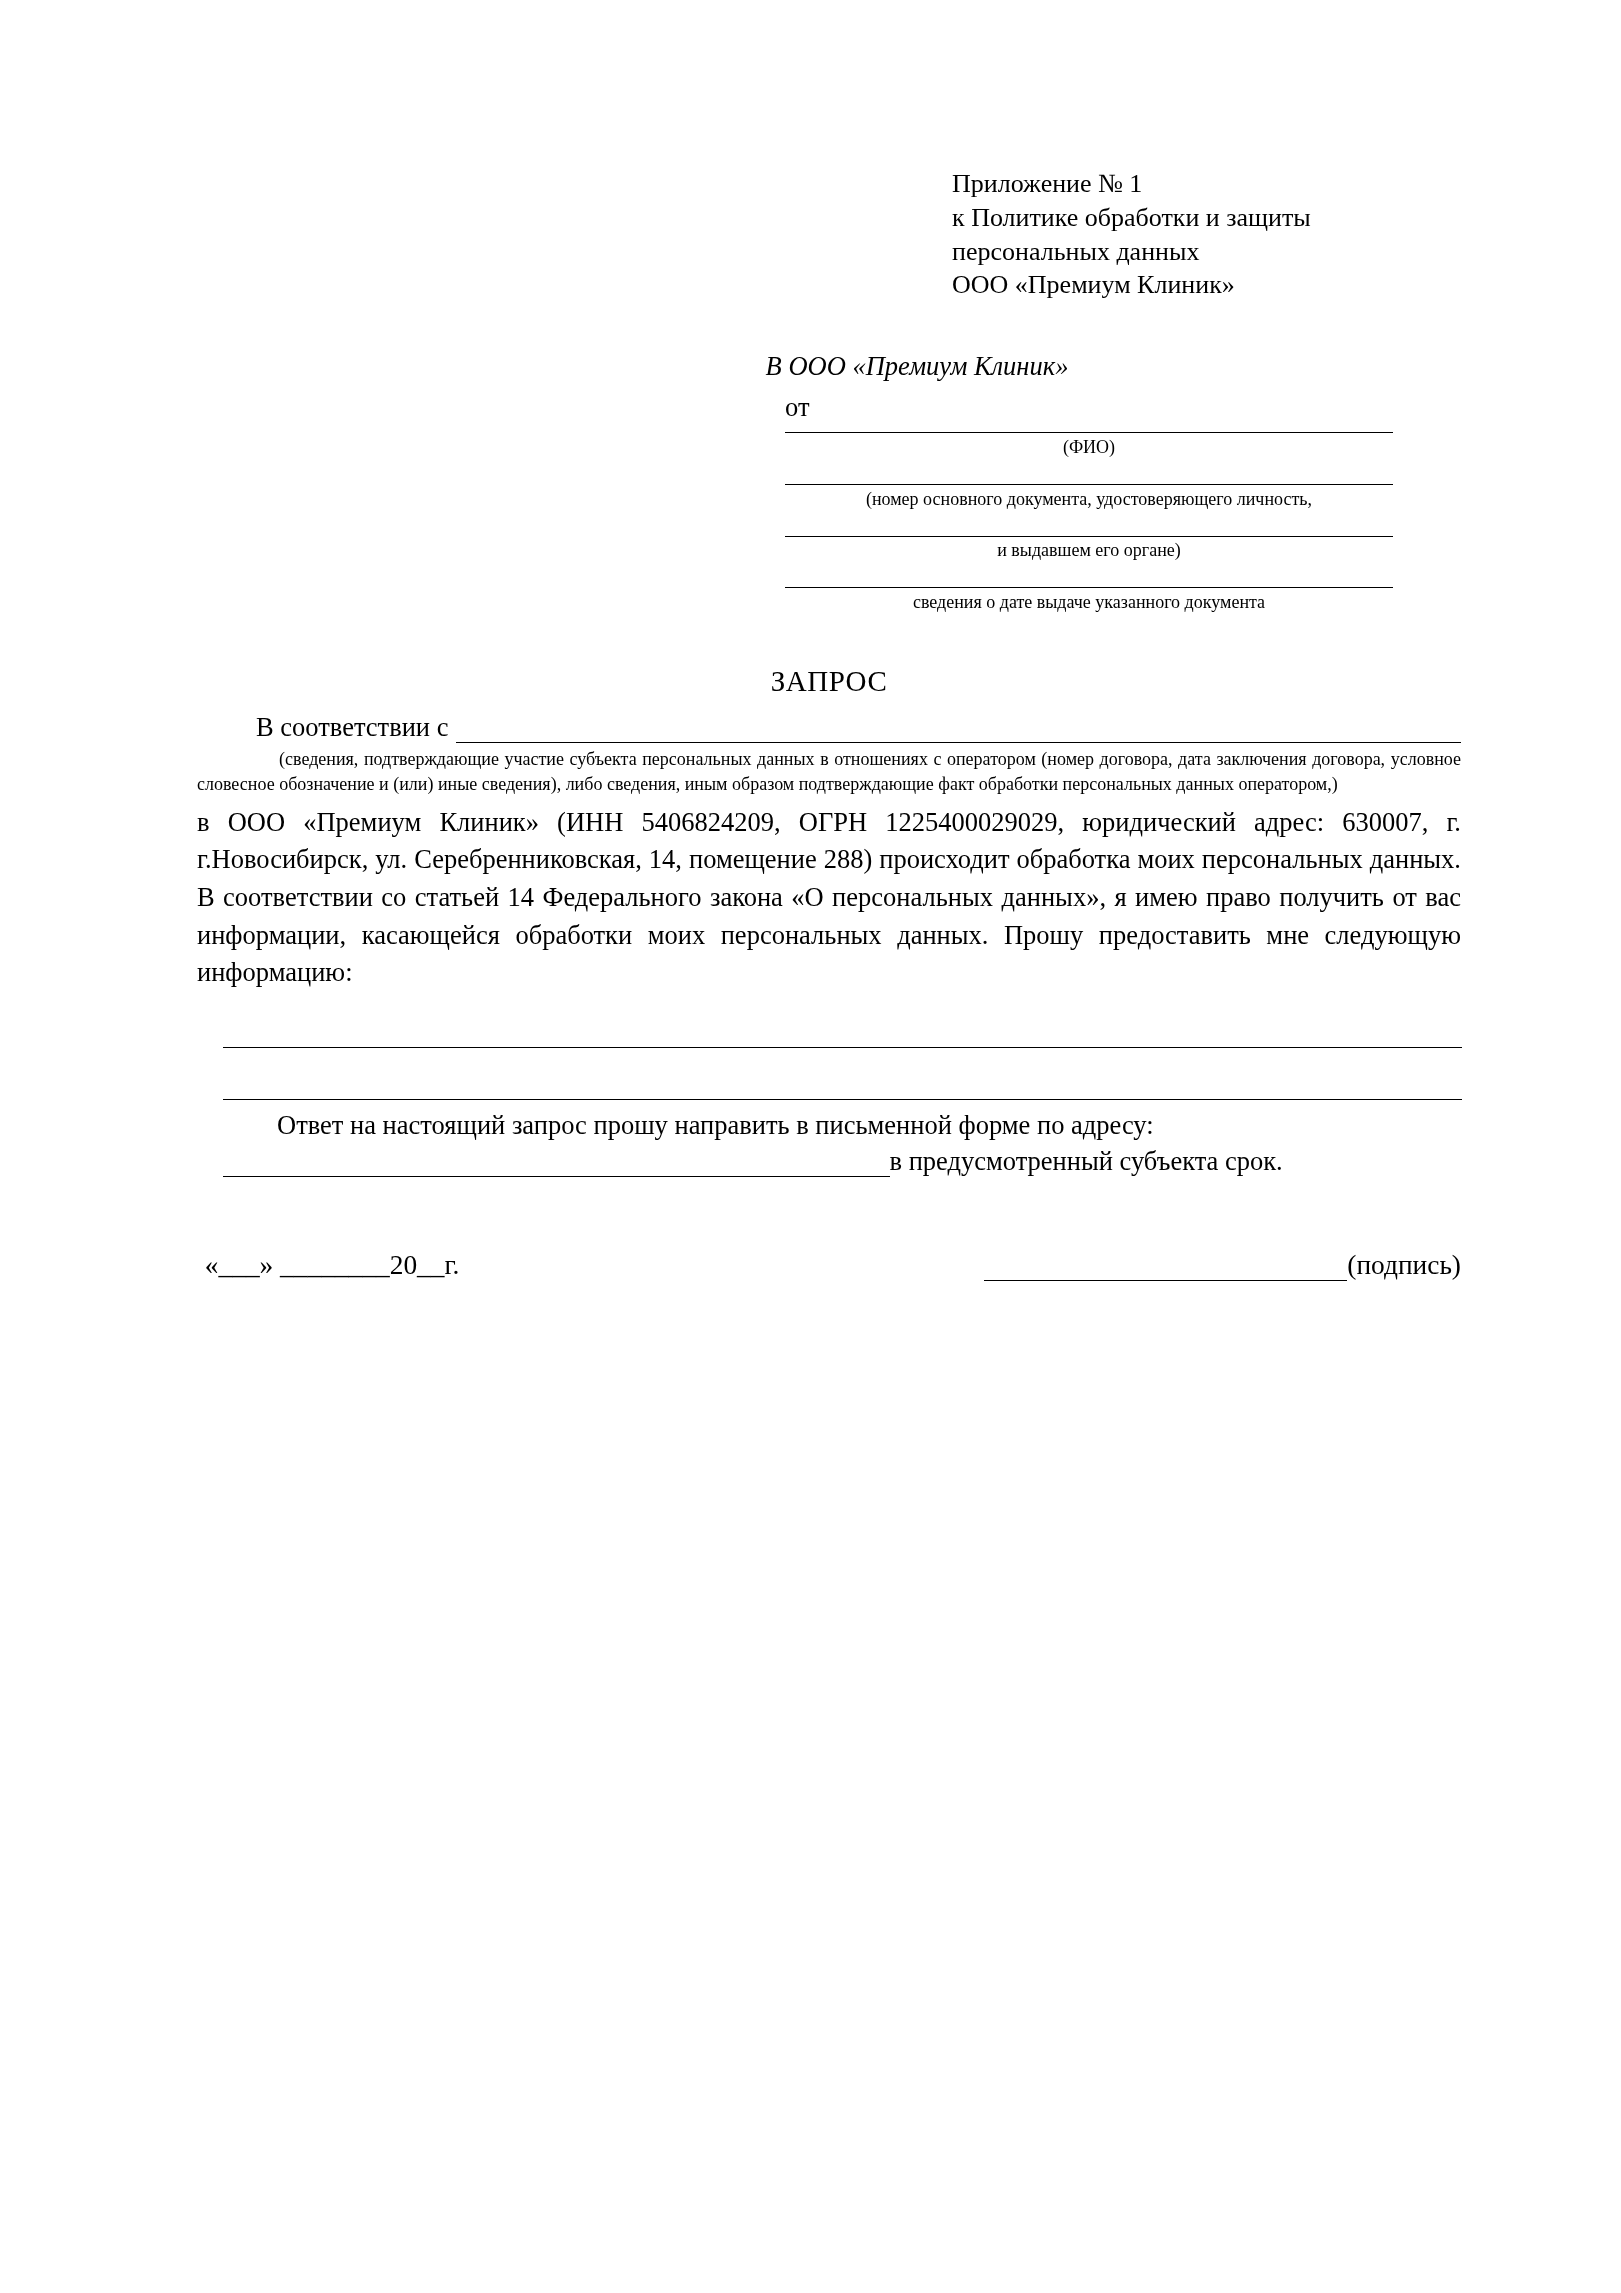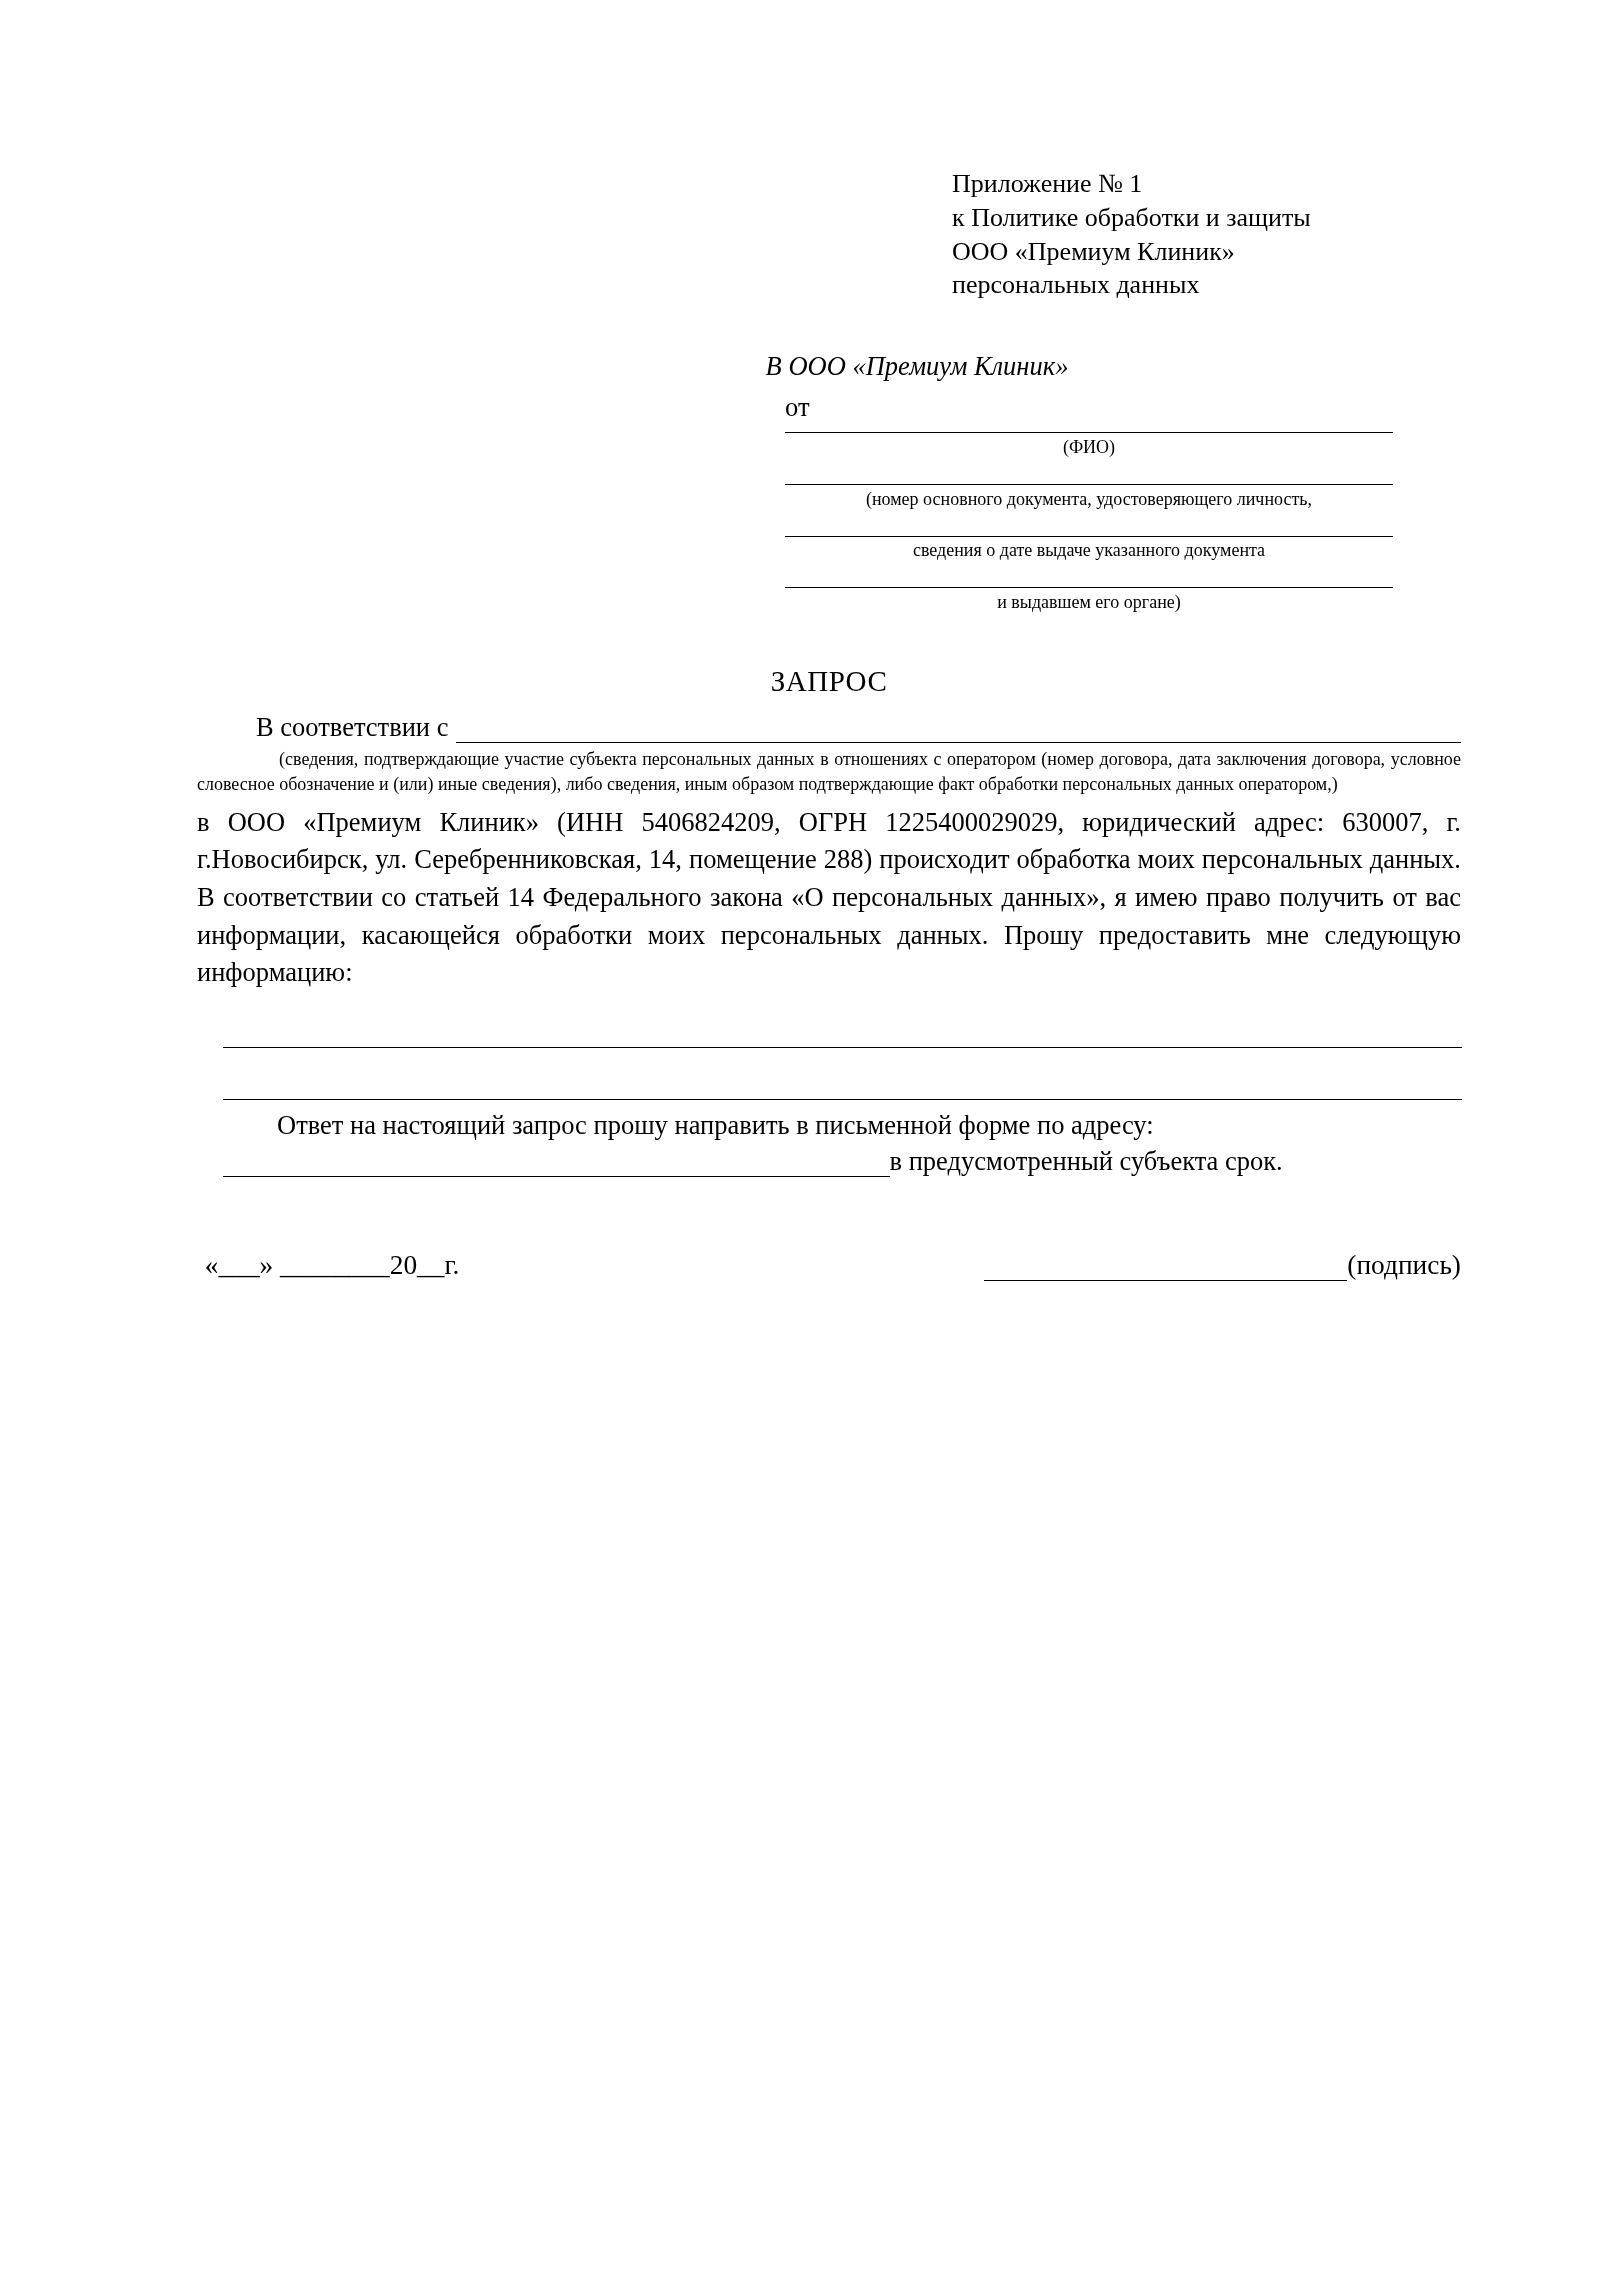--- a/index.html
+++ b/index.html
@@ -177,47 +177,47 @@
 </style>
 </head>
 <body>
 
 <div class="page">
   <div class="content">
 
     <div class="header-block">
       <div>Приложение № 1</div>
       <div>к Политике обработки и защиты</div>
+      <div>персональных данных</div>
       <div>ООО «Премиум Клиник»</div>
-      <div>персональных данных</div>
     </div>
 
 
     <div class="addr-block">
       <div class="addr-to">В ООО «Премиум Клиник»</div>
       <div class="addr-from">от</div>
 
       <div class="line-group">
         <div class="rule"></div>
         <div class="rule-caption">(ФИО)</div>
       </div>
 
       <div class="line-group gap-rule">
         <div class="rule"></div>
         <div class="rule-caption">(номер основного документа, удостоверяющего личность,</div>
       </div>
 
       <div class="line-group gap-rule">
         <div class="rule"></div>
+        <div class="rule-caption">и выдавшем его органе)</div>
+      </div>
+
+      <div class="line-group gap-rule">
+        <div class="rule"></div>
         <div class="rule-caption">сведения о дате выдаче указанного документа</div>
-      </div>
-
-      <div class="line-group gap-rule">
-        <div class="rule"></div>
-        <div class="rule-caption">и выдавшем его органе)</div>
       </div>
     </div>
 
     <div class="zapros">ЗАПРОС</div>
 
     <div class="accord-row">
       <span class="label">В соответствии с</span>
       <span class="fill"></span>
     </div>
 

